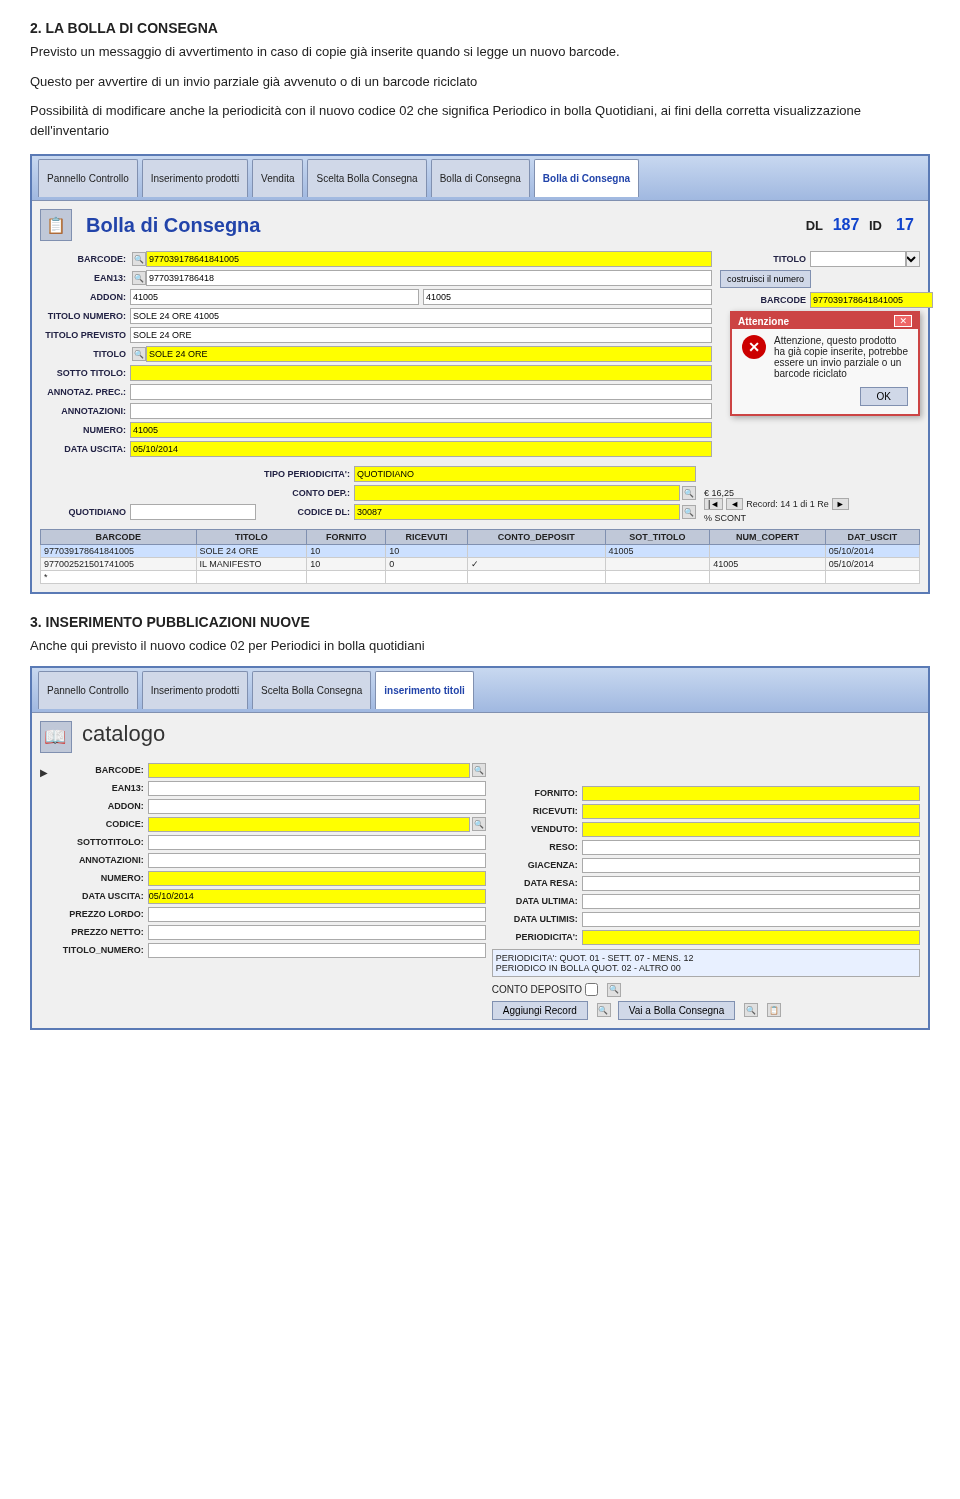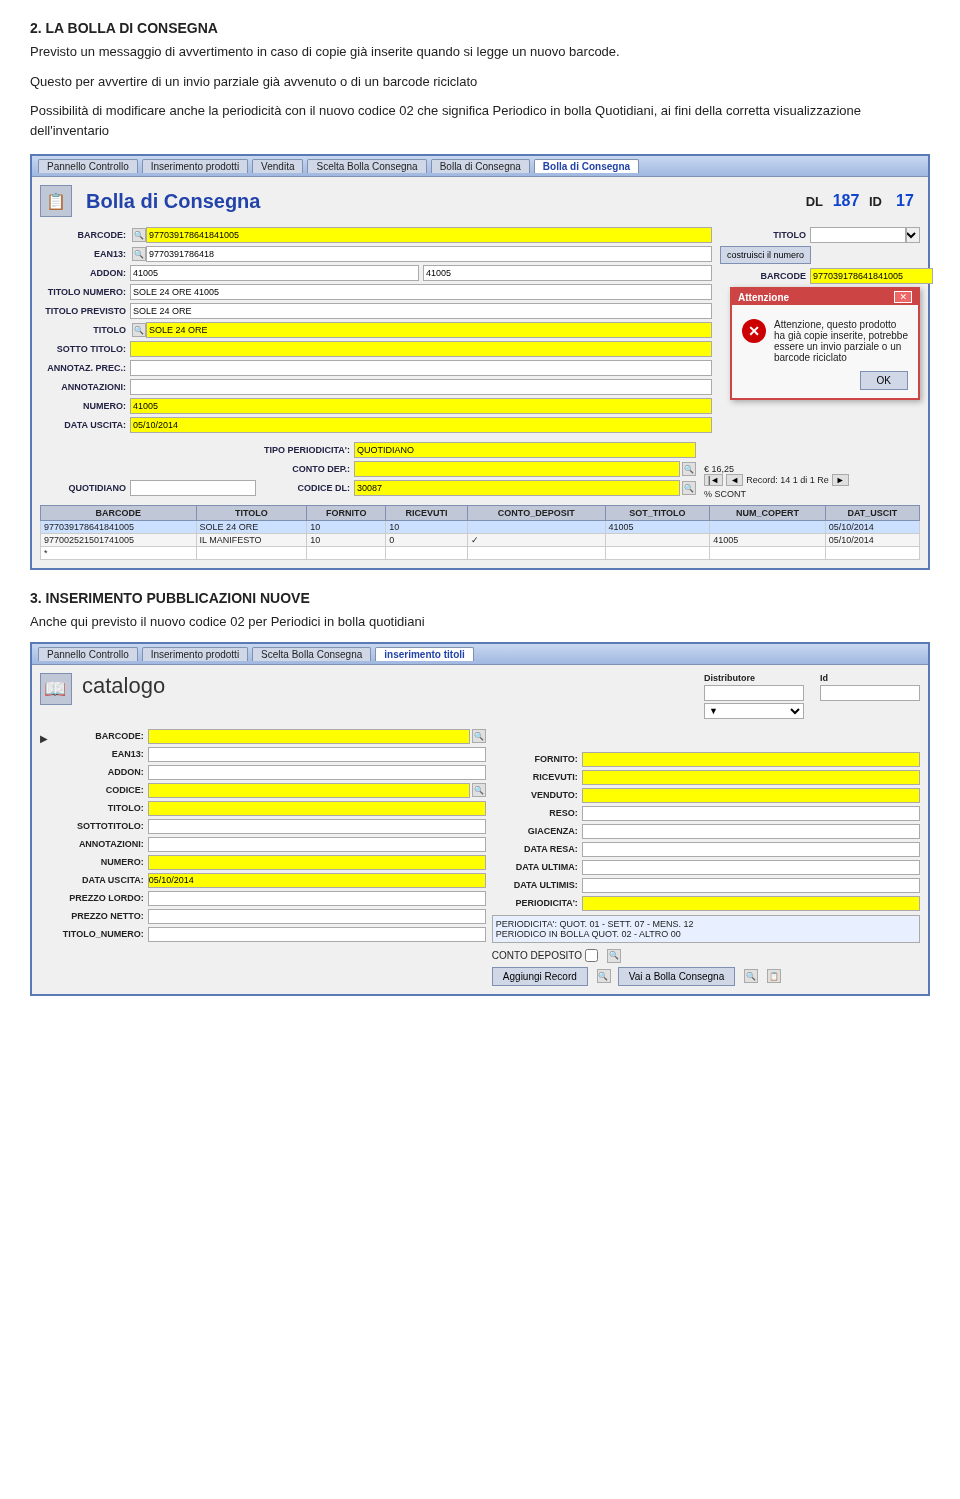--- a/index.html
+++ b/index.html
@@ -36,21 +36,21 @@
       display: flex;
       align-items: center;
       gap: 4px;
       font-size: 11px;
       border-bottom: 1px solid #8090b0;
     }
     .tab {
       background: #d0d8e8;
       border: 1px solid #8090b0;
       border-bottom: none;
-      padding: 1px 8px;
+      padding: 13px 8px;
       font-size: 10px;
       cursor: pointer;
       border-radius: 2px 2px 0 0;
     }
     .tab.active {
       background: #fff;
       font-weight: bold;
       color: #2244aa;
     }
     .app-body {
@@ -152,21 +152,21 @@
       max-width: 340px;
       margin-left: 10px;
       box-shadow: 2px 2px 6px rgba(0,0,0,0.3);
     }
     .dialog-titlebar {
       background: #cc4444;
       color: white;
       font-size: 10px;
       font-weight: bold;
       padding: 2px 6px;
-      margin: -8px -10px 14px -10px;
+      margin: -8px -10px 6px -10px;
       display: flex;
       justify-content: space-between;
       align-items: center;
     }
     .dialog-close {
       background: #ee6666;
       border: 1px solid #fff;
       color: white;
       font-size: 9px;
       padding: 0 4px;
@@ -589,31 +589,20 @@
       <div class="tab">Pannello Controllo</div>
       <div class="tab">Inserimento prodotti</div>
       <div class="tab">Scelta Bolla Consegna</div>
       <div class="tab active">inserimento titoli</div>
     </div>
 
     <div class="catalog-body">
       <div class="catalog-header-row">
         <div class="catalog-icon">📖</div>
         <div class="catalog-title-text">catalogo</div>
-        <div class="distributor-block">
-          <div class="dist-field">
-            <span class="dist-label">Distributore</span>
-            <input class="dist-input" value="" style="">
-            <select class="dist-dropdown"><option>▼</option></select>
-          </div>
-          <div class="dist-field">
-            <span class="dist-label">Id</span>
-            <input class="dist-input" value="" style="">
-          </div>
-        </div>
       </div>
 
       <div style="display:flex; gap:6px;">
 
         <div style="display:flex; align-items:flex-start; padding-top:4px;">
           <span class="nav-arrow">▶</span>
         </div>
 
         <div style="flex:1;">
           <div class="cf-row">
@@ -626,24 +615,20 @@
             <input class="cf-input white" value="" style="">
           </div>
           <div class="cf-row">
             <span class="cf-label">ADDON:</span>
             <input class="cf-input white" value="" style="">
           </div>
           <div class="cf-row">
             <span class="cf-label">CODICE:</span>
             <input class="cf-input yellow" value="" style="">
             <span class="field-icon">🔍</span>
-          </div>
-          <div class="cf-row">
-            <span class="cf-label">TITOLO:</span>
-            <input class="cf-input yellow" value="" style="">
           </div>
           <div class="cf-row">
             <span class="cf-label">SOTTOTITOLO:</span>
             <input class="cf-input white" value="" style="">
           </div>
           <div class="cf-row">
             <span class="cf-label">ANNOTAZIONI:</span>
             <input class="cf-input white" value="" style="">
           </div>
           <div class="cf-row">

